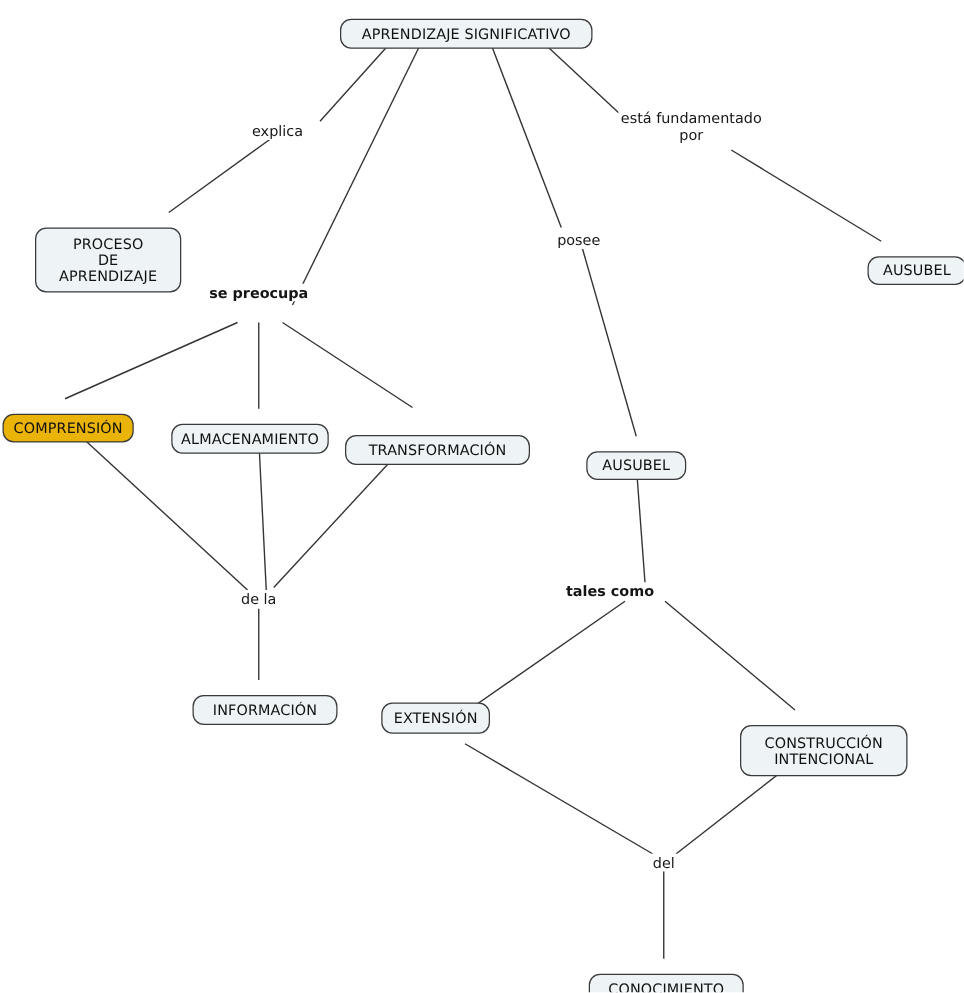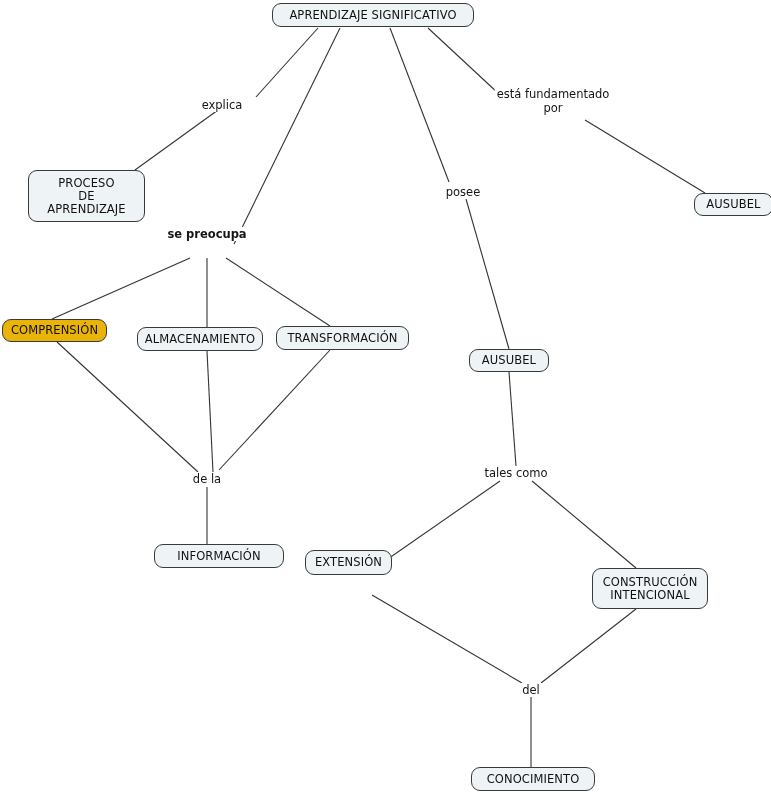--- a/index.html
+++ b/index.html
@@ -36,20 +36,21 @@
     justify-content: center;
     text-align: center;
     color: #111111;
     font-family: "DejaVu Sans", sans-serif;
     font-size: 11.5px;
     line-height: 13px;
     letter-spacing: 0.1px;
     white-space: pre-line;
     padding: 2px 7px;
     z-index: 3;
+    margin-top: 12px;
   }
   .link-label {
     position: absolute;
     color: #151515;
     font-family: "DejaVu Sans", sans-serif;
     font-size: 11.5px;
     line-height: 14px;
     text-align: center;
     white-space: pre-line;
     background: #ffffff;
@@ -86,32 +87,32 @@
     </svg>
 
   <div id="node-layer">
       <div class="node" style="left: 272px; top: 3px; width: 202px; height: 24px; background: rgb(238, 243, 246); border-color: rgb(58, 58, 58); color: rgb(17, 17, 17);">APRENDIZAJE SIGNIFICATIVO</div>
       <div class="node" style="left: 28px; top: 170px; width: 117px; height: 52px; background: rgb(238, 243, 246); border-color: rgb(58, 58, 58); color: rgb(17, 17, 17);">PROCESO
 DE
 APRENDIZAJE</div>
       <div class="node" style="left: 694px; top: 193px; width: 79px; height: 23px; background: rgb(238, 243, 246); border-color: rgb(58, 58, 58); color: rgb(17, 17, 17);">AUSUBEL</div>
       <div class="node" style="left: 2px; top: 319px; width: 105px; height: 23px; background: #eab308; border-color: rgb(58, 58, 58); color: rgb(17, 17, 17);">COMPRENSIÓN</div>
       <div class="node" style="left: 137px; top: 327px; width: 126px; height: 24px; background: rgb(238, 243, 246); border-color: rgb(58, 58, 58); color: rgb(17, 17, 17);">ALMACENAMIENTO</div>
-      <div class="node" style="left: 276px; top: 326px; width: 133px; height: 24px; background: rgb(238, 243, 246); border-color: rgb(58, 58, 58); color: rgb(17, 17, 17);">TRANSFORMACIÓN</div>
+      <div class="node" style="left: 276px; top: 336px; width: 148px; height: 24px; background: rgb(238, 243, 246); border-color: rgb(58, 58, 58); color: rgb(17, 17, 17);">TRANSFORMACIÓN</div>
       <div class="node" style="left: 469px; top: 349px; width: 80px; height: 23px; background: rgb(238, 243, 246); border-color: rgb(58, 58, 58); color: rgb(17, 17, 17);">AUSUBEL</div>
-      <div class="node" style="left: 154px; top: 544px; width: 130px; height: 24px; background: rgb(238, 243, 246); border-color: rgb(58, 58, 58); color: rgb(17, 17, 17);">INFORMACIÓN</div>
+      <div class="node" style="left: 154px; top: 544px; width: 116px; height: 24px; background: rgb(238, 243, 246); border-color: rgb(58, 58, 58); color: rgb(17, 17, 17);">INFORMACIÓN</div>
       <div class="node" style="left: 305px; top: 550px; width: 87px; height: 25px; background: rgb(238, 243, 246); border-color: rgb(58, 58, 58); color: rgb(17, 17, 17);">EXTENSIÓN</div>
-      <div class="node" style="left: 592px; top: 568px; width: 116px; height: 41px; background: rgb(238, 243, 246); border-color: rgb(58, 58, 58); color: rgb(17, 17, 17);">CONSTRUCCIÓN
+      <div class="node" style="left: 592px; top: 568px; width: 134px; height: 41px; background: rgb(238, 243, 246); border-color: rgb(58, 58, 58); color: rgb(17, 17, 17);">CONSTRUCCIÓN
 INTENCIONAL</div>
       <div class="node" style="left: 471px; top: 767px; width: 124px; height: 24px; background: rgb(238, 243, 246); border-color: rgb(58, 58, 58); color: rgb(17, 17, 17);">CONOCIMIENTO</div>
     </div>
   <div id="label-layer">
       <div class="link-label" style="left: 222px; top: 105px; transform: translate(-50%, -50%);">explica</div>
       <div class="link-label" style="left: 553px; top: 101px; transform: translate(-50%, -50%);">está fundamentado
 por</div>
       <div class="link-label" style="left: 463px; top: 192px; transform: translate(-50%, -50%);">posee</div>
       <div class="link-label" style="left: 207px; top: 234px; transform: translate(-50%, -50%); font-weight: bold;">se preocupa</div>
       <div class="link-label" style="left: 207px; top: 479px; transform: translate(-50%, -50%);">de la</div>
-      <div class="link-label" style="left: 516px; top: 473px; transform: translate(-50%, -50%);">tales como</div>
+      <div class="link-label" style="left: 488px; top: 473px; transform: translate(-50%, -50%); font-weight: bold;">tales como</div>
       <div class="link-label" style="left: 531px; top: 690px; transform: translate(-50%, -50%);">del</div>
     </div>
 
 </div>
 
 </body></html>

